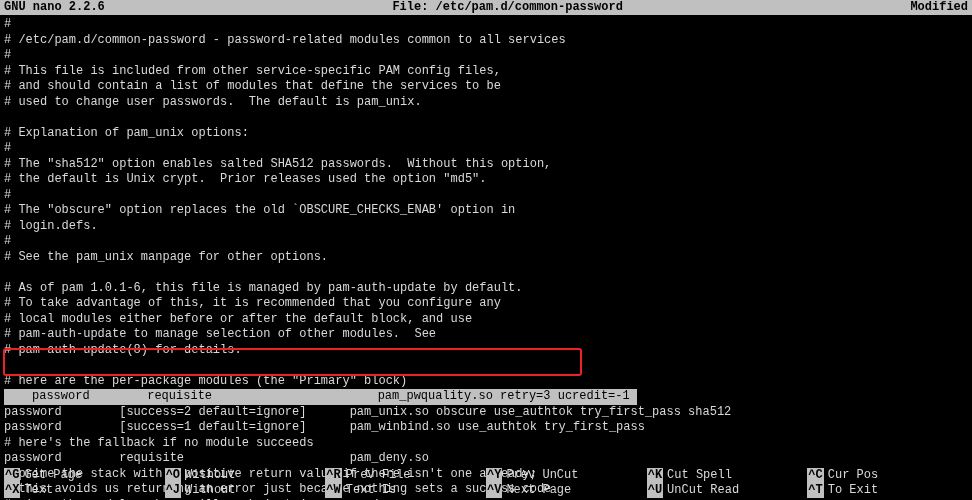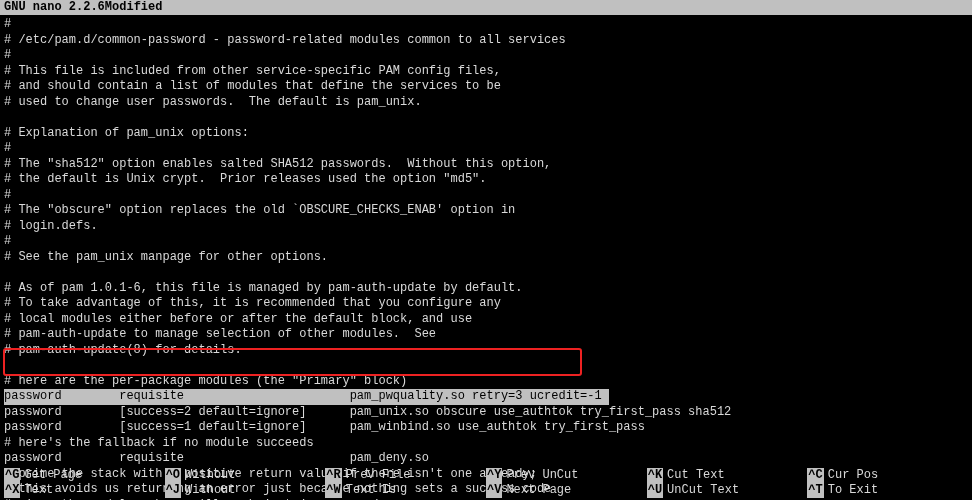--- a/index.html
+++ b/index.html
@@ -29,20 +29,21 @@
   .editor {
     padding: 2px 4px 0 4px;
     white-space: pre;
   }
   .line { height: 15.5px; }
   .highlight-row {
     background: #c0c0c0;
     color: #000;
     display: inline-block;
     height: 15.5px;
+    padding-left: 28px;
   }
   .cursor-blob {
     background: #c0c0c0;
     display: inline-block;
     width: 7px;
     height: 13px;
     vertical-align: text-bottom;
   }
   .red-box {
     position: absolute;
@@ -71,20 +72,21 @@
     padding: 0 1px;
     margin-right: 4px;
     font-weight: bold;
   }
 </style>
 </head>
 <body>
 
 <div class="title-bar">
   <span class="title-left">  GNU nano 2.2.6</span>
+  <span class="title-center">File: /etc/pam.d/common-password</span>
   <span class="title-right">Modified  </span>
 </div>
 
 <div class="editor" id="editor"><div class="line">#</div><div class="line"># /etc/pam.d/common-password - password-related modules common to all services</div><div class="line">#</div><div class="line"># This file is included from other service-specific PAM config files,</div><div class="line"># and should contain a list of modules that define the services to be</div><div class="line"># used to change user passwords.  The default is pam_unix.</div><div class="line"></div><div class="line"># Explanation of pam_unix options:</div><div class="line">#</div><div class="line"># The "sha512" option enables salted SHA512 passwords.  Without this option,</div><div class="line"># the default is Unix crypt.  Prior releases used the option "md5".</div><div class="line">#</div><div class="line"># The "obscure" option replaces the old `OBSCURE_CHECKS_ENAB' option in</div><div class="line"># login.defs.</div><div class="line">#</div><div class="line"># See the pam_unix manpage for other options.</div><div class="line"></div><div class="line"># As of pam 1.0.1-6, this file is managed by pam-auth-update by default.</div><div class="line"># To take advantage of this, it is recommended that you configure any</div><div class="line"># local modules either before or after the default block, and use</div><div class="line"># pam-auth-update to manage selection of other modules.  See</div><div class="line"># pam-auth-update(8) for details.</div><div class="line"></div><div class="line"># here are the per-package modules (the "Primary" block)</div><div class="line"><span class="highlight-row">password        requisite                       pam_pwquality.so retry=3 ucredit=-1<span class="cursor-blob"></span></span></div><div class="line">password        [success=2 default=ignore]      pam_unix.so obscure use_authtok try_first_pass sha512</div><div class="line">password        [success=1 default=ignore]      pam_winbind.so use_authtok try_first_pass</div><div class="line"># here's the fallback if no module succeeds</div><div class="line">password        requisite                       pam_deny.so</div><div class="line"># prime the stack with a positive return value if there isn't one already;</div><div class="line"># this avoids us returning an error just because nothing sets a success code</div><div class="line"># since the modules above will each just jump around</div></div>
 
 <div class="red-box" id="redbox" style="left: 3px; top: 348px; width: 579px; height: 28px;"></div>
 
 <div class="shortcut-bar">
   <div class="shortcut-row" id="sc-row1">
       <div class="shortcut-cell">
@@ -98,21 +100,21 @@
       <div class="shortcut-cell">
         <span class="key">^R</span>
         <span> Prev File</span>
       </div>
       <div class="shortcut-cell">
         <span class="key">^Y</span>
         <span> Prev UnCut</span>
       </div>
       <div class="shortcut-cell">
         <span class="key">^K</span>
-        <span> Cut Text</span>
+        <span> Cut Spell</span>
       </div>
       <div class="shortcut-cell">
         <span class="key">^C</span>
         <span> Cur Pos</span>
       </div>
     </div>
   <div class="shortcut-row" id="sc-row2">
       <div class="shortcut-cell">
         <span class="key">^X</span>
         <span> Text</span>
@@ -124,20 +126,20 @@
       <div class="shortcut-cell">
         <span class="key">^W</span>
         <span> Text Is</span>
       </div>
       <div class="shortcut-cell">
         <span class="key">^V</span>
         <span> Next Page</span>
       </div>
       <div class="shortcut-cell">
         <span class="key">^U</span>
-        <span> UnCut Text</span>
+        <span> UnCut Read</span>
       </div>
       <div class="shortcut-cell">
         <span class="key">^T</span>
         <span> To Exit</span>
       </div>
     </div>
 </div>
 
 </body></html>

